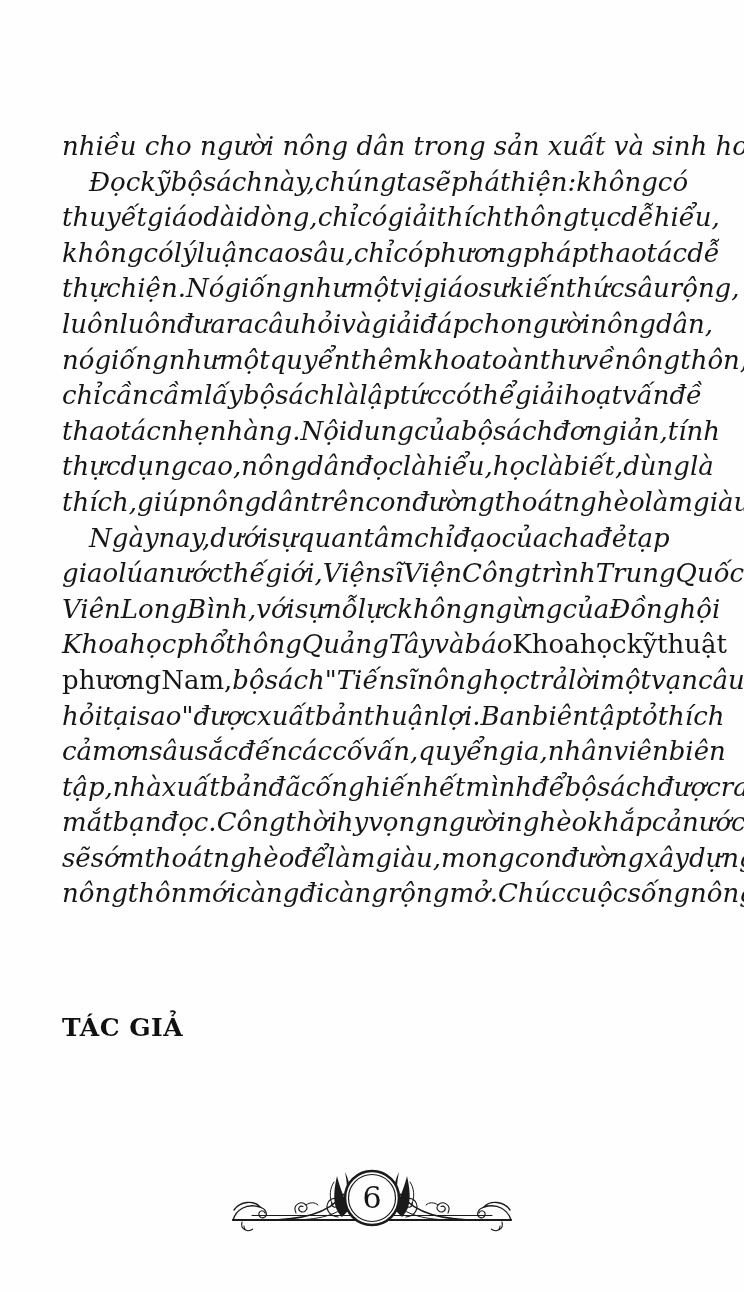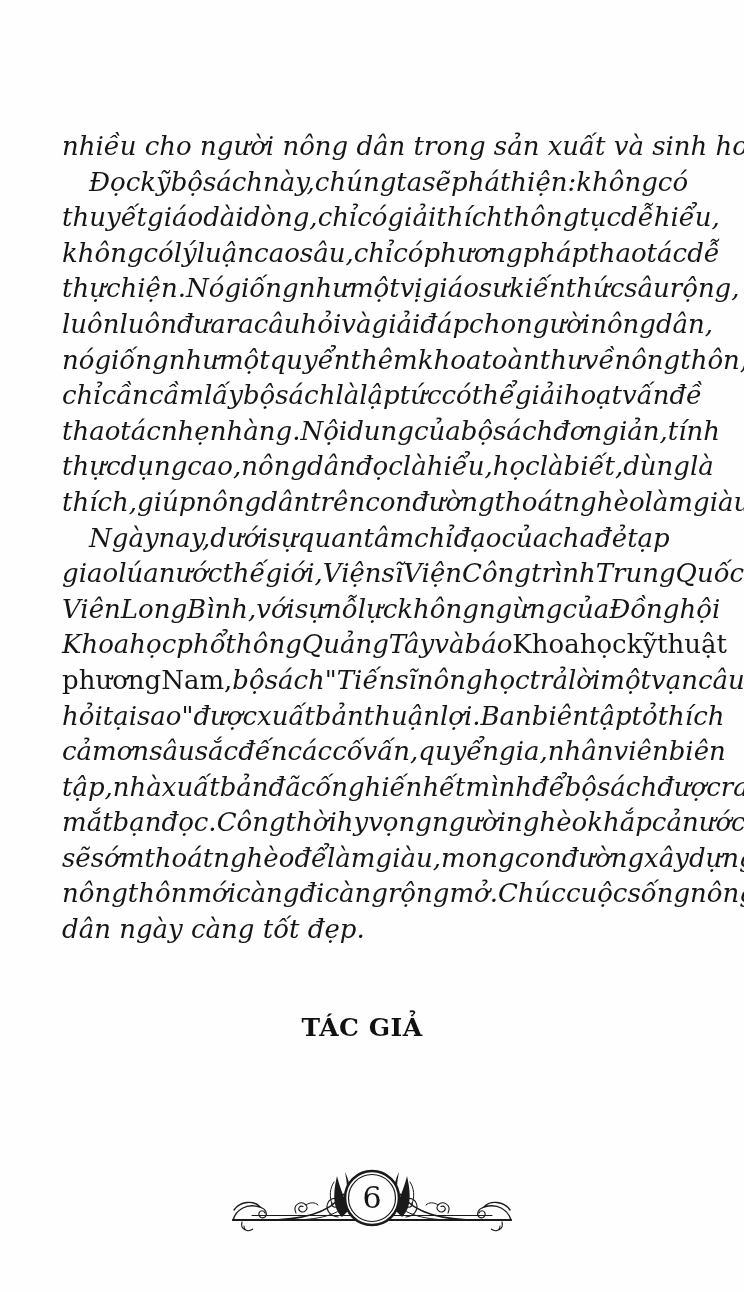--- a/index.html
+++ b/index.html
@@ -35,21 +35,21 @@
   .line.indent { padding-left: 27px; }
   .line.last { display: block; }
   .seg-i { font-style: italic; }
   .seg-r { font-style: normal; }
   .w { display: inline-block; }
   
   .author {
     position: absolute;
     left: 62px; top: 1012px;
     width: 600px;
-    text-align: center;
+    text-align: left;
     font-weight: bold;
     font-style: normal;
     font-size: 25px;
     line-height: 32px;
     letter-spacing: 0.5px;
     color: #111111;
   }
   
   .ornament {
     position: absolute;
@@ -377,21 +377,20 @@
           <span class="w seg-i">càng</span>
           <span class="w seg-i">đi</span>
           <span class="w seg-i">càng</span>
           <span class="w seg-i">rộng</span>
           <span class="w seg-i">mở.</span>
           <span class="w seg-i">Chúc</span>
           <span class="w seg-i">cuộc</span>
           <span class="w seg-i">sống</span>
           <span class="w seg-i">nông</span>
         </div>
-        <div class="line last"><span class="seg-i">dân ngày càng tốt đẹp.</span></div>
       </div>
     </main>
 
   <div class="author">TÁC GIẢ</div>
 
   <div class="ornament">
     <svg width="284" height="82" viewBox="0 0 284 82" fill="none" stroke="#1a1a1a" stroke-linecap="round">
 
       <line x1="3" y1="60" x2="281" y2="60" stroke-width="2.2"></line>
       <line x1="22" y1="55.5" x2="262" y2="55.5" stroke-width="1"></line>

